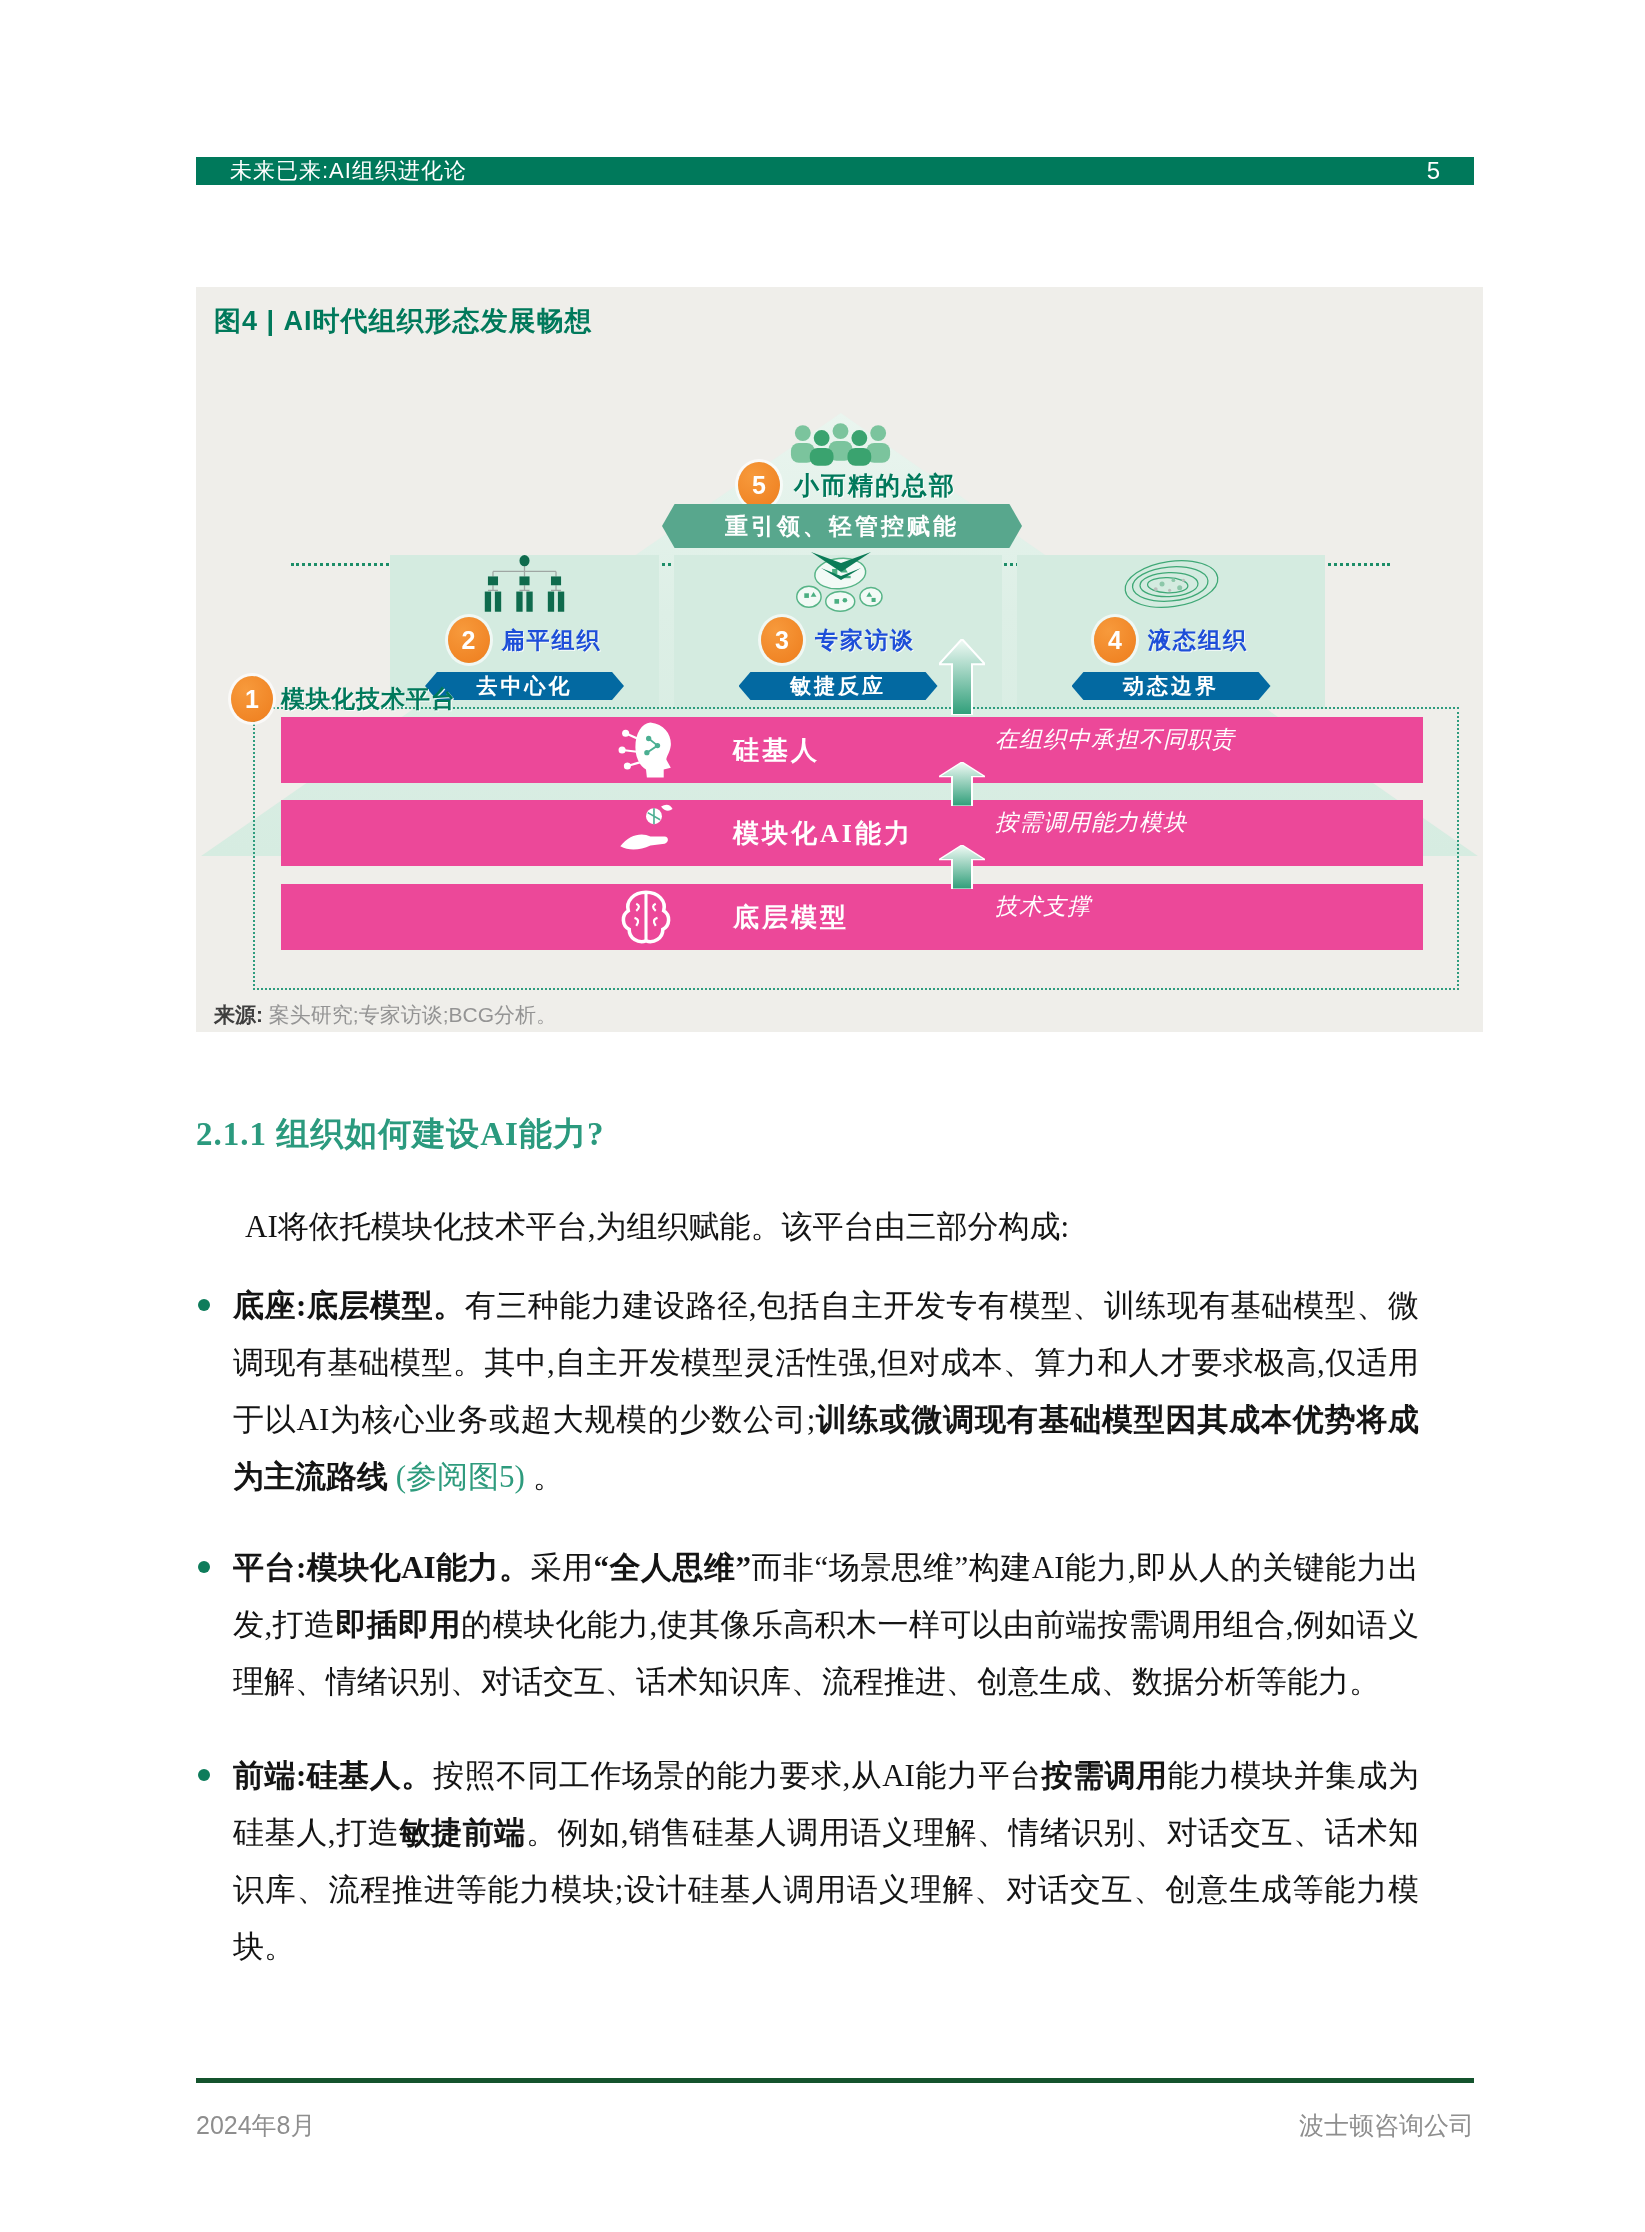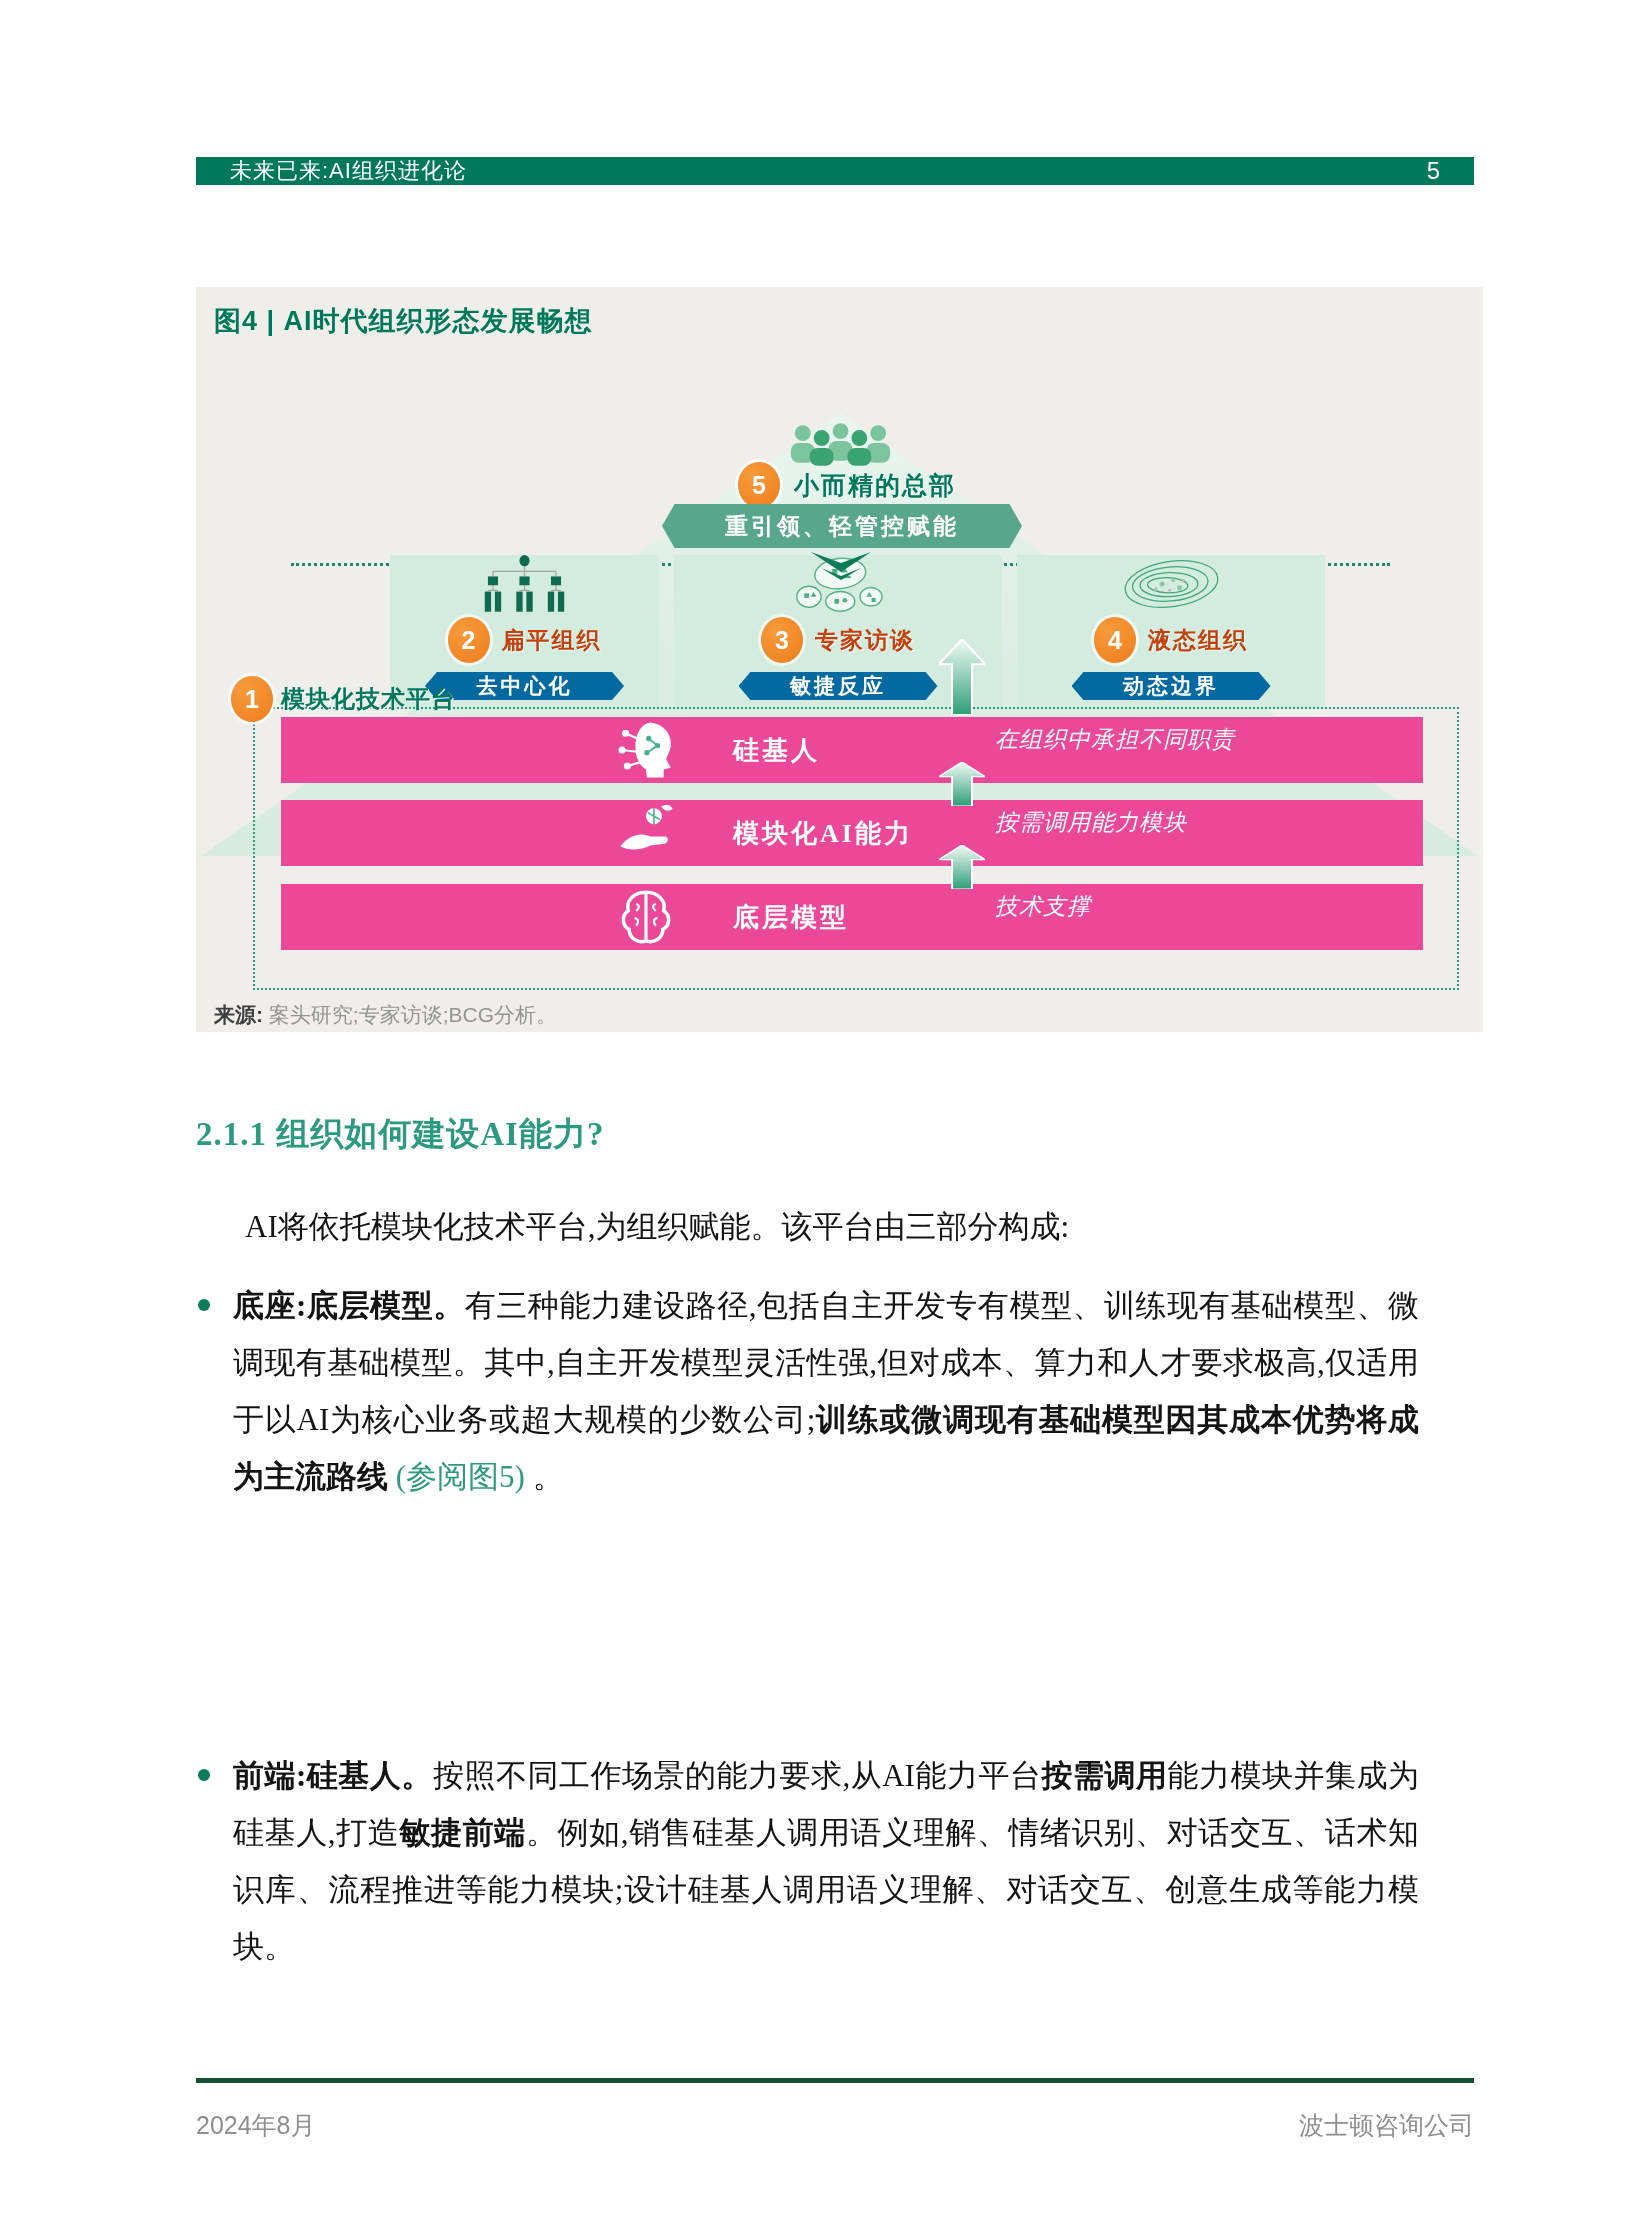--- a/index.html
+++ b/index.html
@@ -39,21 +39,21 @@
              box-shadow:0 0 0 3px rgba(255,255,255,.65);}
 
   .panel{position:absolute;top:268px;height:154px;background:#D4EBE0;z-index:2;
          display:flex;flex-direction:column;align-items:center;justify-content:flex-end;
          padding-bottom:9px;box-sizing:border-box;}
   .panel-2{left:194px;width:269px;}
   .panel-3{left:478px;width:328px;}
   .panel-4{left:821px;width:308px;}
   .panel-icon{margin-bottom:4px;}
   .panel-title-row{display:flex;align-items:center;gap:12px;margin-bottom:9px;}
-  .panel-name{font-size:23px;font-weight:bold;color:#c2410c;letter-spacing:2px;text-shadow:1px 1px 0 rgba(255,255,255,.8);text-align:right;}
+  .panel-name{font-size:23px;font-weight:bold;color:#1d4ed8;letter-spacing:2px;text-shadow:1px 1px 0 rgba(255,255,255,.8);text-align:right;}
   .panel-banner{width:199px;height:38px;background:#0369a1;color:#fff;font-size:21px;font-weight:bold;
                 letter-spacing:3px;display:flex;align-items:center;justify-content:center;
                 clip-path:polygon(0 50%,6% 0,94% 0,100% 50%,94% 100%,6% 100%);text-align:center;}
 
   .platform-label-row{position:absolute;left:35px;top:389px;display:flex;align-items:center;gap:8px;z-index:6;}
   .platform-name{font-size:24px;font-weight:bold;color:#00795B;letter-spacing:1px;text-shadow:1px 1px 0 rgba(255,255,255,.9);}
   .platform-box{position:absolute;left:57px;top:420px;width:1202px;height:279px;border:2px dotted #2E9C7E;z-index:2;}
 
   .layer-bar{position:absolute;left:85px;width:1142px;height:66px;background:#ec4899;z-index:3;
              display:flex;align-items:center;font-family:Liberation Serif, serif;}
@@ -306,20 +306,24 @@
     </div>
   </div>
 
   <div class="section-heading serif">2.1.1 组织如何建设AI能力?</div>
   <div class="intro-par serif">AI将依托模块化技术平台,为组织赋能。该平台由三部分构成:</div>
 
   <div class="bullet bullet-1 serif">
     <span class="dot"></span>
     <span class="btext"><span class="sb">底座:底层模型。</span><span>有三种能力建设路径,包括自主开发专有模型、训练现有基础模型、微调现有基础模型。其中,自主开发模型灵活性强,但对成本、算力和人才要求极高,仅适用于以AI为核心业务或超大规模的少数公司;</span><span class="sb">训练或微调现有基础模型因其成本优势将成为主流路线</span><span class="sg"> (参阅图5) </span><span>。</span></span>
   </div>
+  <div class="bullet bullet-2 serif">
+    <span class="dot"></span>
+    <span class="btext"><span class="sb">平台:模块化AI能力。</span><span>采用</span><span class="sb">“全人思维”</span><span>而非“场景思维”构建AI能力,即从人的关键能力出发,打造</span><span class="sb">即插即用</span><span>的模块化能力,使其像乐高积木一样可以由前端按需调用组合,例如语义理解、情绪识别、对话交互、话术知识库、流程推进、创意生成、数据分析等能力。</span></span>
+  </div>
   <div class="bullet bullet-3 serif">
     <span class="dot"></span>
     <span class="btext"><span class="sb">前端:硅基人。</span><span>按照不同工作场景的能力要求,从AI能力平台</span><span class="sb">按需调用</span><span>能力模块并集成为硅基人,打造</span><span class="sb">敏捷前端</span><span>。例如,销售硅基人调用语义理解、情绪识别、对话交互、话术知识库、流程推进等能力模块;设计硅基人调用语义理解、对话交互、创意生成等能力模块。</span></span>
   </div>
 
   <div class="footer">
     <span>2024年8月</span>
     <span>波士顿咨询公司</span>
   </div>
 

